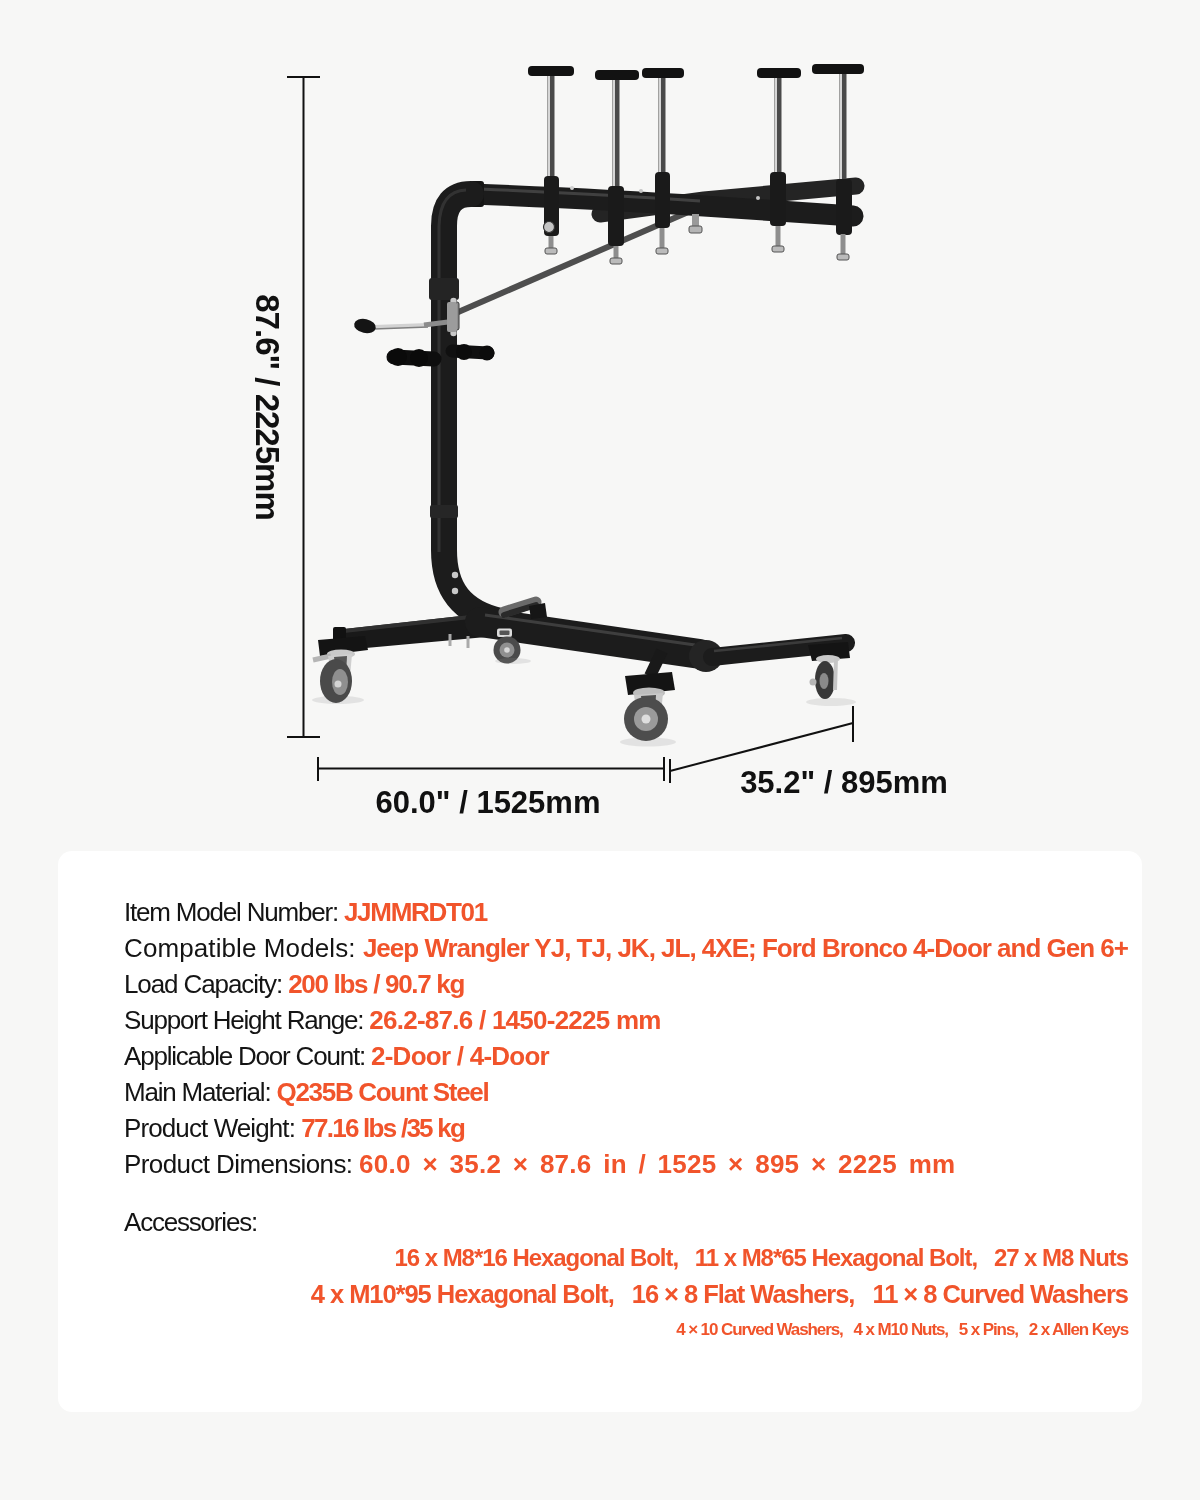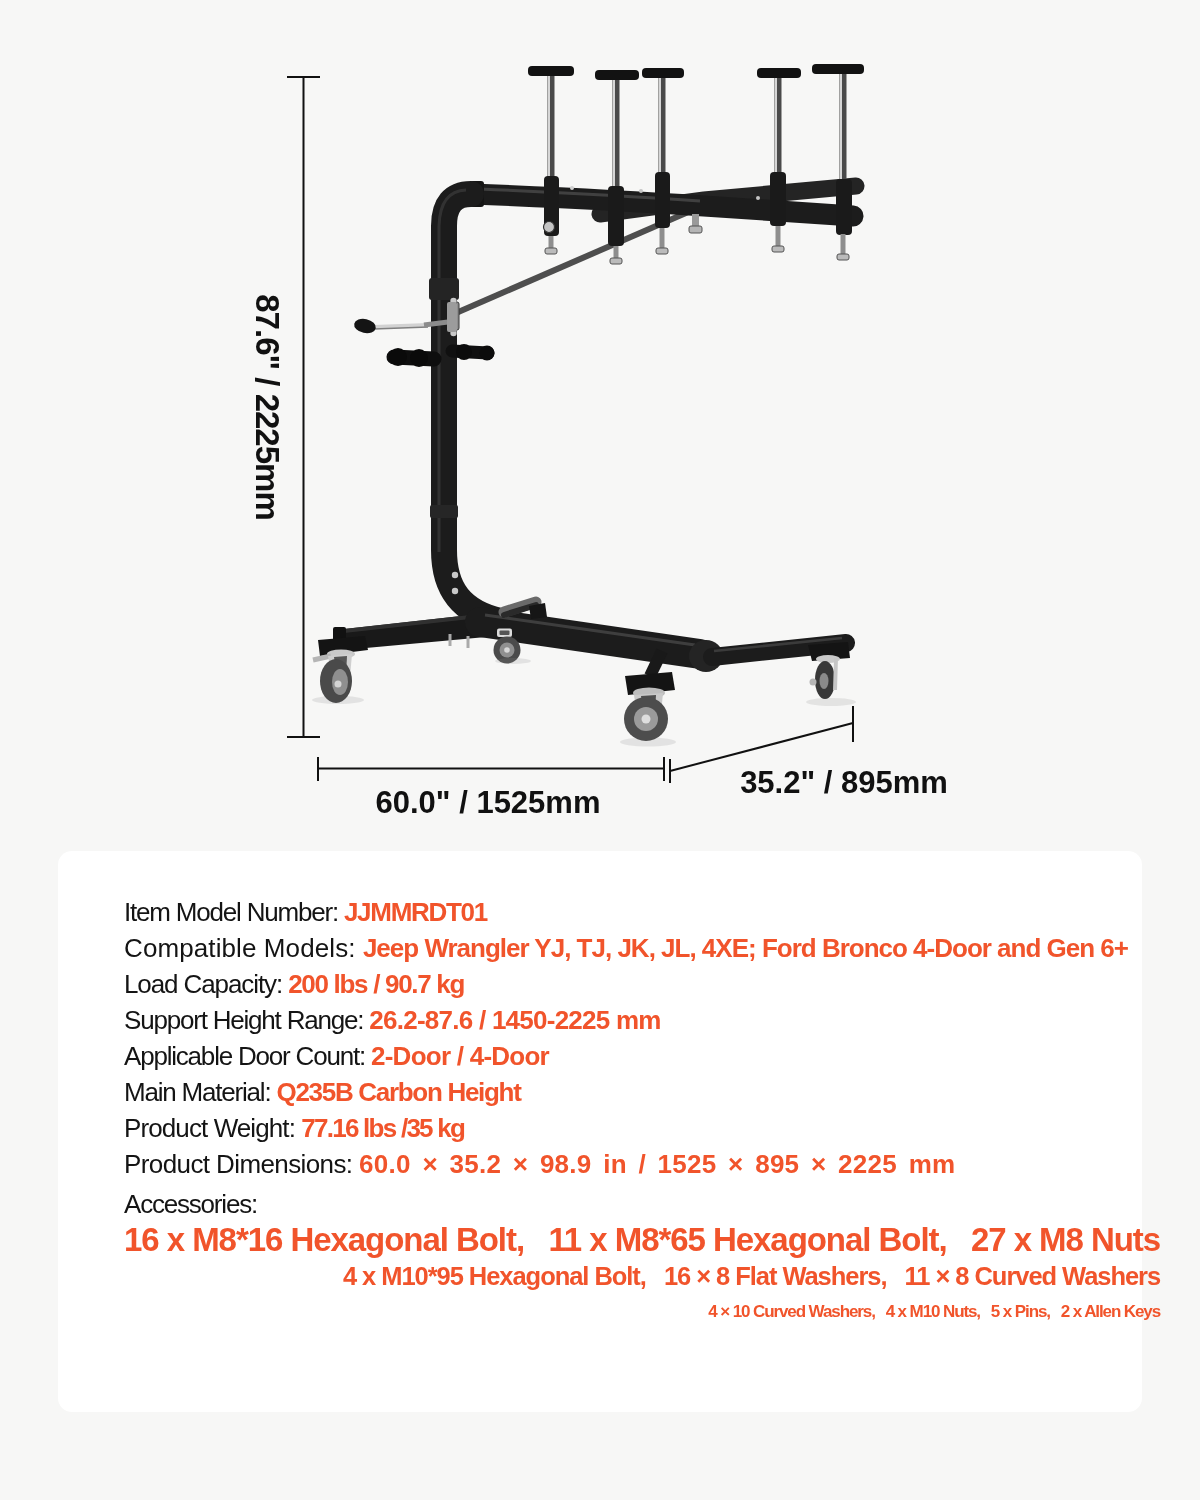--- a/index.html
+++ b/index.html
@@ -2,21 +2,21 @@
 <html><head>
 <meta charset="utf-8">
 <style>
   html,body{margin:0;padding:0;}
   body{width:1200px;height:1500px;background:#f7f7f6;font-family:"Liberation Sans", sans-serif;position:relative;overflow:hidden;}
   .art{position:absolute;left:0;top:0;}
   .dimtxt{font-size:31px;font-weight:bold;fill:#111;}
   
   .card{position:absolute;left:58px;top:851px;width:1084px;height:561px;background:#ffffff;border-radius:14px;}
   .specs{position:absolute;left:66px;top:43px;font-size:26px;line-height:36px;color:#141414;white-space:nowrap;}
-  #L9{margin-top:4px;}
+  #L9{margin-top:22px;}
   .v{color:#f1542b;font-weight:bold;text-align:right;}
 </style>
 </head>
 <body>
 
 <svg class="art" width="1200" height="850" viewBox="0 0 1200 850">
   <defs>
   </defs>
 
   <g stroke="#111" stroke-width="2">
@@ -217,28 +217,28 @@
     <div id="L1" style="letter-spacing:-1.2px">Item Model Number: <span class="v" style="letter-spacing:-1.3px">JJMMRDT01</span></div>
 
     <div id="L2" style="letter-spacing:0.1px">Compatible Models: <span class="v" style="letter-spacing:-1.0px">Jeep Wrangler YJ, TJ, JK, JL, 4XE; Ford Bronco 4-Door and Gen 6+</span></div>
 
     <div id="L3" style="letter-spacing:-1.1px">Load Capacity: <span class="v" style="letter-spacing:-1.3px">200 lbs / 90.7 kg</span></div>
 
     <div id="L4" style="letter-spacing:-1.2px">Support Height Range: <span class="v" style="letter-spacing:-0.75px">26.2-87.6 / 1450-2225 mm</span></div>
 
     <div id="L5" style="letter-spacing:-1.2px">Applicable Door Count: <span class="v" style="letter-spacing:-0.75px">2-Door / 4-Door</span></div>
 
-    <div id="L6" style="letter-spacing:-1.2px">Main Material: <span class="v" style="letter-spacing:-1.3px">Q235B Carbon Height</span></div>
+    <div id="L6" style="letter-spacing:-1.2px">Main Material: <span class="v" style="letter-spacing:-1.3px">Q235B Count Steel</span></div>
 
     <div id="L7" style="letter-spacing:-0.9px">Product Weight: <span class="v" style="letter-spacing:-1.75px">77.16 lbs /35 kg</span></div>
 
-    <div id="L8" style="letter-spacing:-0.6px">Product Dimensions: <span class="v" style="letter-spacing:0.25px;word-spacing:4.2px">60.0 × 35.2 × 98.9 in / 1525 × 895 × 2225 mm</span></div>
+    <div id="L8" style="letter-spacing:-0.6px">Product Dimensions: <span class="v" style="letter-spacing:0.25px;word-spacing:4.2px">60.0 × 35.2 × 87.6 in / 1525 × 895 × 2225 mm</span></div>
 
     <div id="L9" style="letter-spacing:-1.2px">Accessories:</div>
 
-    <div class="v" id="L10" style="font-size:33px;letter-spacing:-1.05px">16 x M8*16 Hexagonal Bolt,&nbsp;&nbsp; 11 x M8*65 Hexagonal Bolt,&nbsp;&nbsp; 27 x M8 Nuts</div>
+    <div class="v" id="L10" style="font-size:24px;letter-spacing:-1.05px">16 x M8*16 Hexagonal Bolt,&nbsp;&nbsp; 11 x M8*65 Hexagonal Bolt,&nbsp;&nbsp; 27 x M8 Nuts</div>
 
     <div class="v" id="L11" style="font-size:25.5px;letter-spacing:-1.05px">4 x M10*95 Hexagonal Bolt,&nbsp;&nbsp; 16 × 8 Flat Washers,&nbsp;&nbsp; 11 × 8 Curved Washers</div>
 
     <div class="v" id="L12" style="font-size:17px;letter-spacing:-1.1px">4 × 10 Curved Washers,&nbsp;&nbsp; 4 x M10 Nuts,&nbsp;&nbsp; 5 x Pins,&nbsp;&nbsp; 2 x Allen Keys</div>
 
   </div>
 </div>
 
 </body></html>

